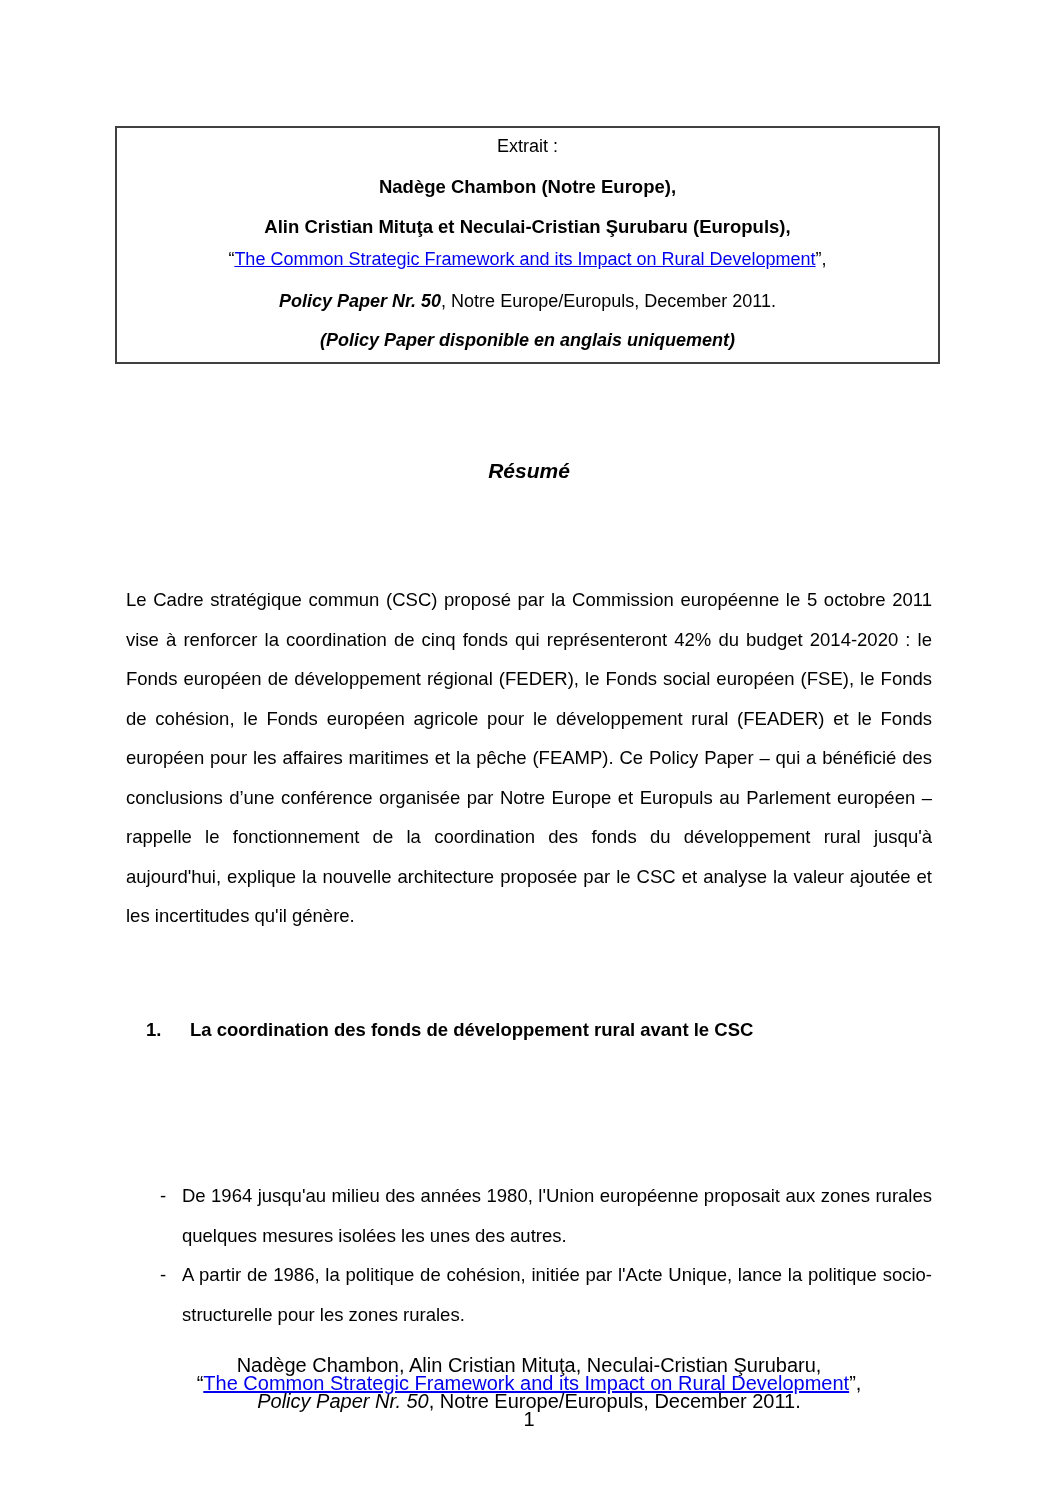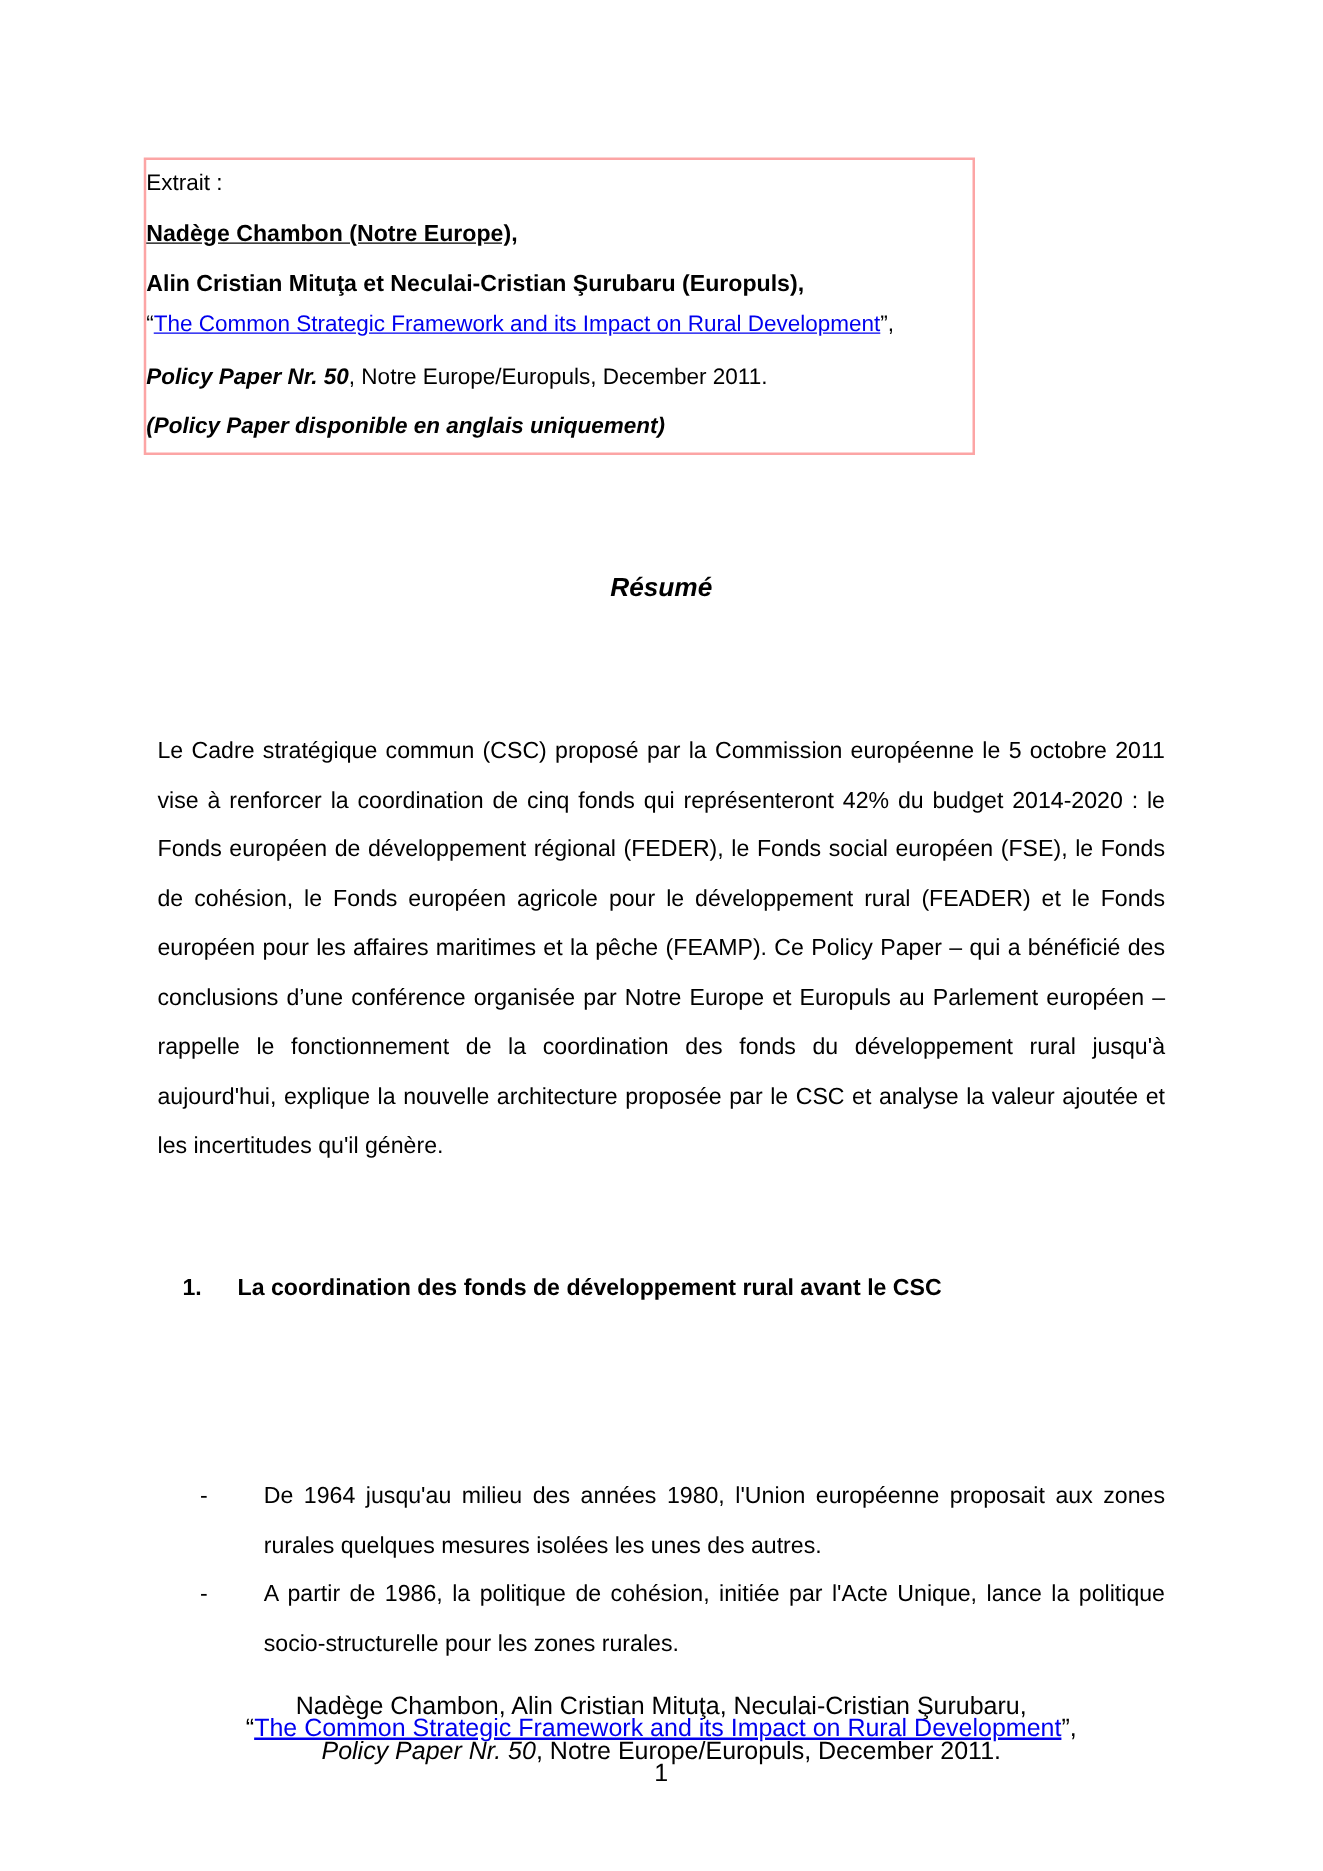--- a/index.html
+++ b/index.html
@@ -1,24 +1,24 @@
 <!DOCTYPE html>
 <html><head>
 <meta charset="utf-8">
 <style>
   html, body { margin: 0; padding: 0; background: #ffffff; }
   body { width: 1058px; height: 1497px; position: relative; overflow: hidden;
          font-family: "Liberation Sans", "DejaVu Sans", sans-serif; color: #000; }
   .page { position: absolute; left: 0; top: 0; width: 1058px; height: 1497px; background: #fff; }
 
-  .extract-box { position: absolute; left: 115px; top: 126px; width: 665px; height: 238px;
-                 border: 2px solid #fca5a5; box-sizing: border-box; }
+  .extract-box { position: absolute; left: 115px; top: 126px; width: 825px; height: 238px;
+                 border: 2px solid #404040; box-sizing: border-box; text-align: center; }
   .box-line { position: absolute; left: 0; right: 0; font-size: 18px; white-space: nowrap; }
   .bl1 { top: 8px; }
-  .bl2 { top: 48px; font-weight: bold; font-size: 18.5px; text-decoration: underline; }
+  .bl2 { top: 48px; font-weight: bold; font-size: 18.5px; }
   .bl3 { top: 88px; font-weight: bold; font-size: 18.5px; }
   .bl4 { top: 121px; }
   .bl5 { top: 163px; }
   .bl6 { top: 202px; font-weight: bold; font-style: italic; }
   .link { color: #1a0dab; color: #0000ee; text-decoration: underline; }
   .bi { font-weight: bold; font-style: italic; }
   .it { font-style: italic; }
 
   .title { position: absolute; left: 0; width: 1058px; top: 459px; text-align: center;
            font-size: 21px; font-weight: bold; font-style: italic; }
@@ -26,21 +26,21 @@
   .para { position: absolute; left: 126px; width: 806px; font-size: 18.5px; line-height: 39.5px;
           text-align: justify; }
   .p1 { top: 580px; }
   .p2 { top: 1098px; }
 
   .heading { position: absolute; left: 146px; top: 1019px; font-size: 18.5px; font-weight: bold; white-space: nowrap; }
   .heading .num { display: inline-block; width: 44px; }
 
   .bullet { position: absolute; left: 126px; width: 806px; font-size: 18.5px; line-height: 39.5px; }
   .bullet .dash { position: absolute; left: 34px; top: 0; }
-  .bullet .btext { margin-left: 85px; display: block; text-align: justify; }
+  .bullet .btext { margin-left: 56px; display: block; text-align: justify; }
   .b1 { top: 1176px; }
   .b2 { top: 1255px; }
 
   .footer { position: absolute; left: 0; width: 1058px; top: 1356px; text-align: center;
             font-size: 20px; line-height: 18px; }
   .footer .fl1 { font-weight: 500; }
 </style>
 </head>
 <body>
 

